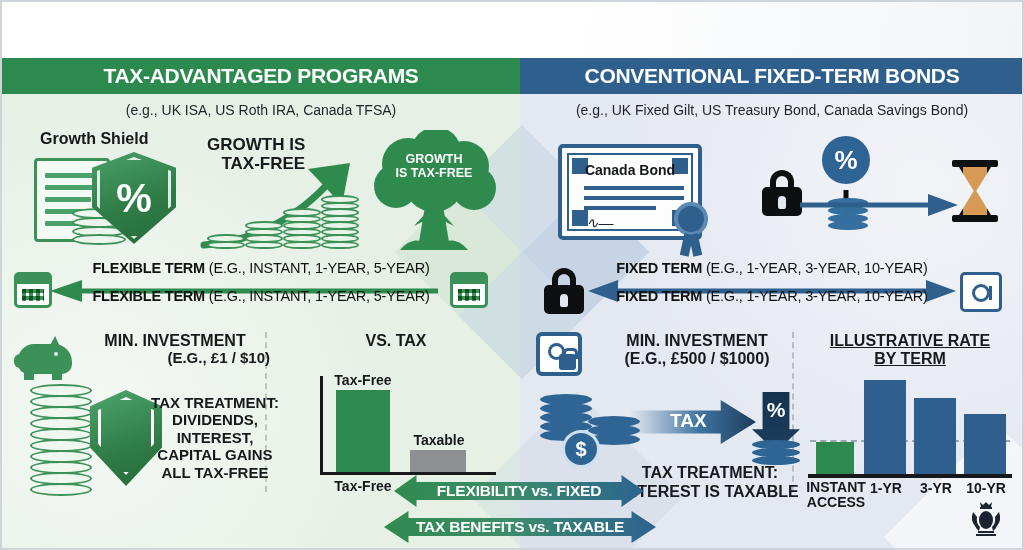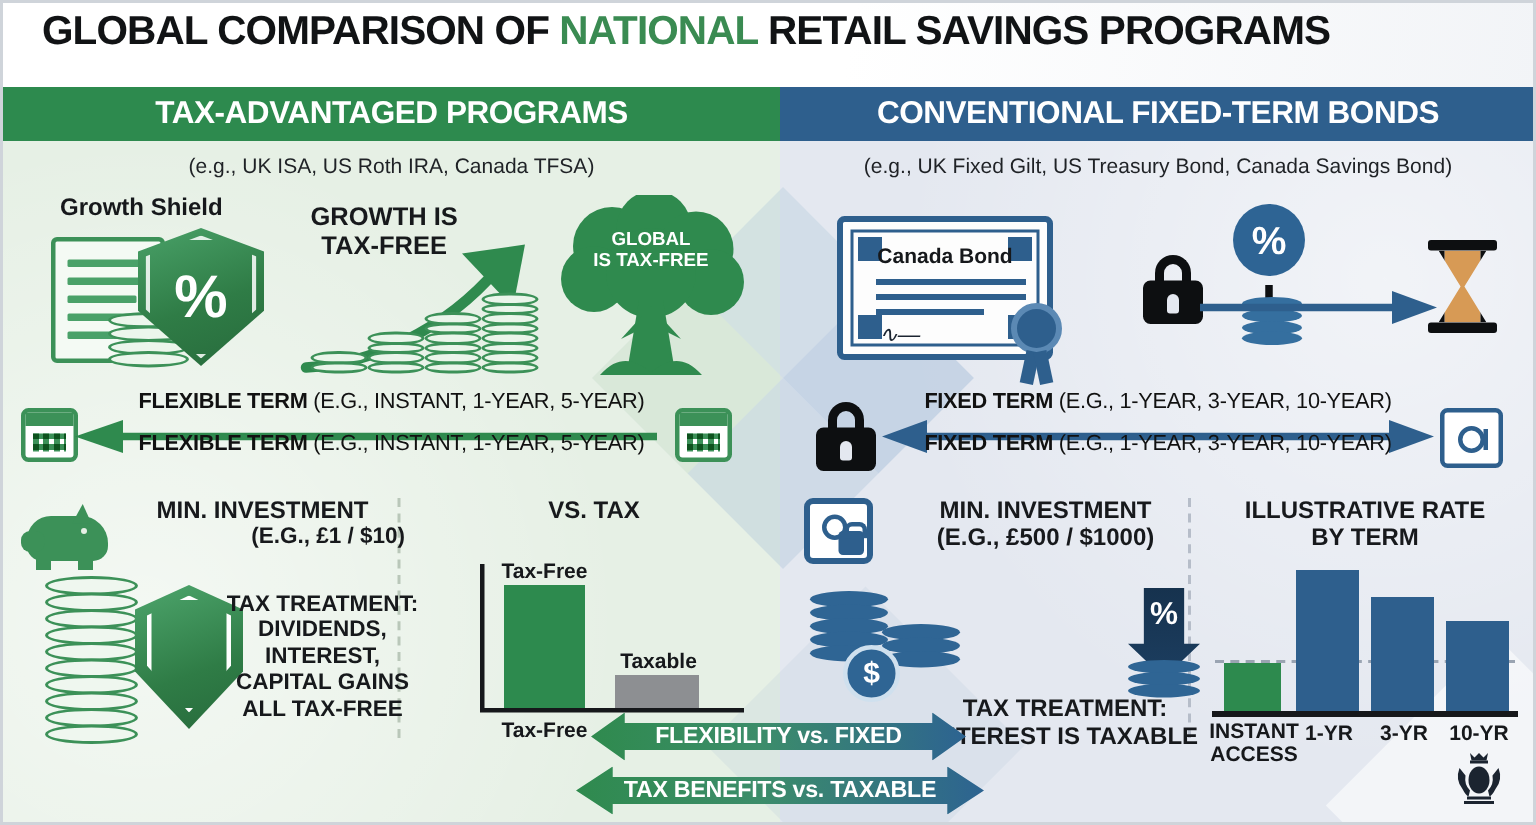--- a/index.html
+++ b/index.html
@@ -70,21 +70,21 @@
     font-size:40px;font-weight:bold;color:#fff;}
   .shield-big:before{content:"";position:absolute;inset:5px;
     clip-path:polygon(50% 0%,100% 17%,100% 60%,50% 100%,0% 60%,0% 17%);
     border:3px solid rgba(255,255,255,.85);
     clip-path:polygon(50% 0%,100% 17%,100% 60%,50% 100%,0% 60%,0% 17%);}
   .coin-cluster{position:absolute;left:42px;top:56px;width:54px;height:36px;}
   .coin-cluster i{position:absolute;left:0;width:54px;height:11px;border-radius:50%;
       background:#ecf6ec;border:2.5px solid #3c9158;}
 
   
-  .gtext{ left:205px; top:133px; font-size:17px; }
+  .gtext{ left:205px; top:133px; font-size:17px;text-align:right; }
   .curve{ left:198px; top:155px; width:180px; height:95px; }
   .stacks{ left:205px; top:185px; width:160px; height:62px; }
   .stk{position:absolute;bottom:0;width:38px;}
   .stk i{display:block;height:8.5px;margin-top:-2px;border-radius:50%/55%;
          background:#eaf5ea;border:2.2px solid #3c9158;}
   .tree{ left:368px; top:128px; width:128px; height:124px; }
   .tree-txt{position:absolute;left:0;top:22px;width:128px;text-align:center;
     font-size:12.5px;font-weight:bold;color:#fff;line-height:1.12;z-index:3;}
 
   
@@ -210,21 +210,20 @@
 
   
   .crest{position:absolute;right:16px;bottom:8px;width:40px;height:40px;z-index:8;}
 </style>
 </head>
 <body>
 
 <div id="stage">
 
   <div class="title-wrap">
-    <div class="main-title"><span>GLOBAL COMPARISON OF </span><span class="hl">NATIONAL</span><span> RETAIL SAVINGS PROGRAMS</span></div>
   </div>
 
   <div class="panel panel-left"></div>
   <div class="panel panel-right"></div>
   <div class="facet">
     <i class="f1"></i>
       <i class="f2"></i>
       <i class="f3"></i>
       <i class="f4"></i>
   </div>
@@ -304,21 +303,21 @@
         <circle cx="26" cy="56" r="22"></circle>
           <circle cx="104" cy="58" r="22"></circle>
           <circle cx="64" cy="52" r="30"></circle>
         <path d="M56,70 L72,70 L80,118 L48,118 Z"></path>
         <path d="M64,74 L44,96 L64,86 Z"></path>
           <path d="M64,74 L84,96 L64,86 Z"></path>
         <path d="M30,120 C44,104 56,112 64,118 C72,112 84,104 98,120 Z"></path>
       </g>
     </svg>
     <div class="tree-txt">
-      <div>GLOBAL</div>
+      <div>GROWTH</div>
       <div>IS TAX-FREE</div>
     </div>
   </div>
 
   <div class="z arow" style="left:0;top:258px;width:518px;">
     <div class="cal" style="left:12px;top:12px;">
         <i></i>
       </div>
     <div class="cal" style="left:448px;top:12px;">
         <i></i>
@@ -451,35 +450,38 @@
       <i style="left:0;top:18px"></i>
     <i style="left:0;top:27px"></i>
       <i style="left:0;top:36px"></i>
     <i style="left:48px;top:22px"></i>
       <i style="left:48px;top:31px"></i>
       <i style="left:48px;top:40px"></i>
     <div class="dollarcoin">
         <span>$</span>
       </div>
   </div>
+  <div class="taxarrow z">
+      <span>TAX</span>
+    </div>
   <div class="downarrow z">
       <span>%</span>
     </div>
   <div class="coinsm z">
     <i style="top:0"></i>
       <i style="top:8px"></i>
       <i style="top:16px"></i>
     </div>
   <div class="z taxtr-r cap">
     <div>TAX TREATMENT:</div>
     <div>INTEREST IS TAXABLE</div>
   </div>
 
   <div class="z" style="left:800px;top:330px;width:216px;height:170px;">
-    <div class="cap ch-title" style="width:216px;">
+    <div class="cap ch-title" style="width:216px;text-decoration:underline;">
       <div>ILLUSTRATIVE RATE</div>
       <div>BY TERM</div>
     </div>
     <div style="position:absolute;left:8px;top:108px;width:200px;border-top:2px dashed #9aa4b2;"></div>
     <div class="axis" style="left:6px;top:142px;width:204px;height:4px;"></div>
     <div class="bar" style="left:14px;top:110px;width:38px;height:32px;background:#2d8a4e;"></div>
     <div class="bar" style="left:62px;top:48px;width:42px;height:94px;background:#2e5f8d;"></div>
     <div class="bar" style="left:112px;top:66px;width:42px;height:76px;background:#2e5f8d;"></div>
     <div class="bar" style="left:162px;top:82px;width:42px;height:60px;background:#2e5f8d;"></div>
     <div class="bar-lb" style="left:-4px;top:148px;width:76px;line-height:1.1;">

